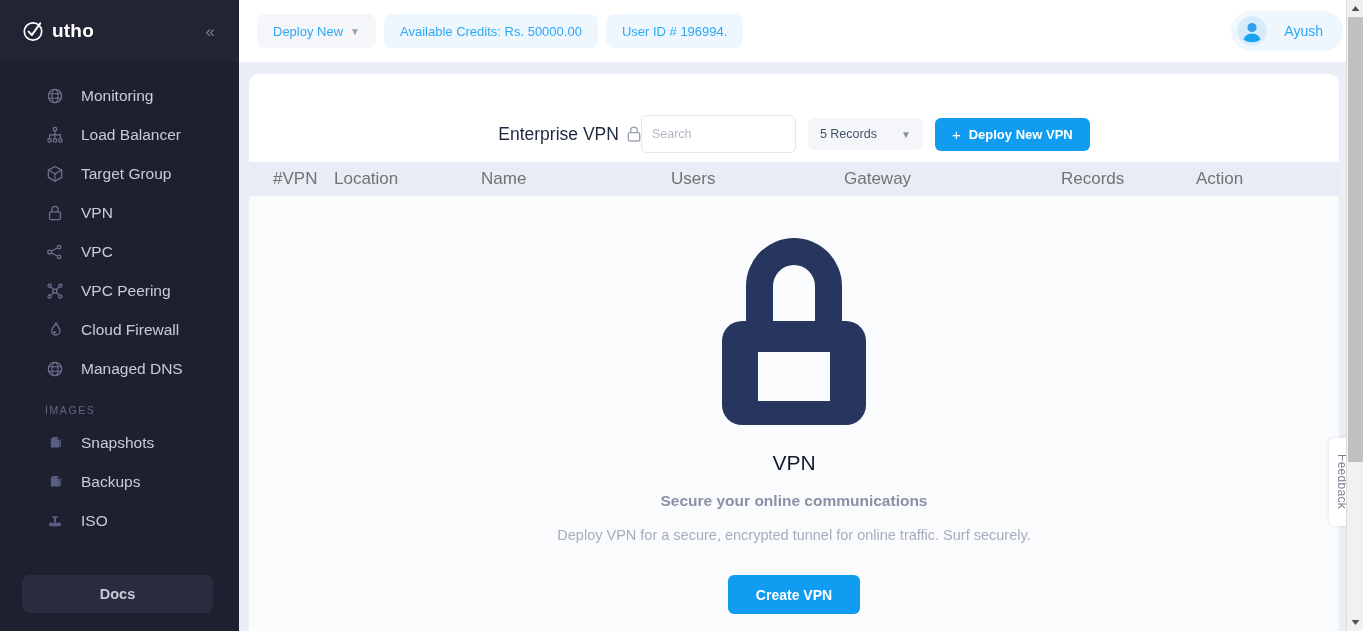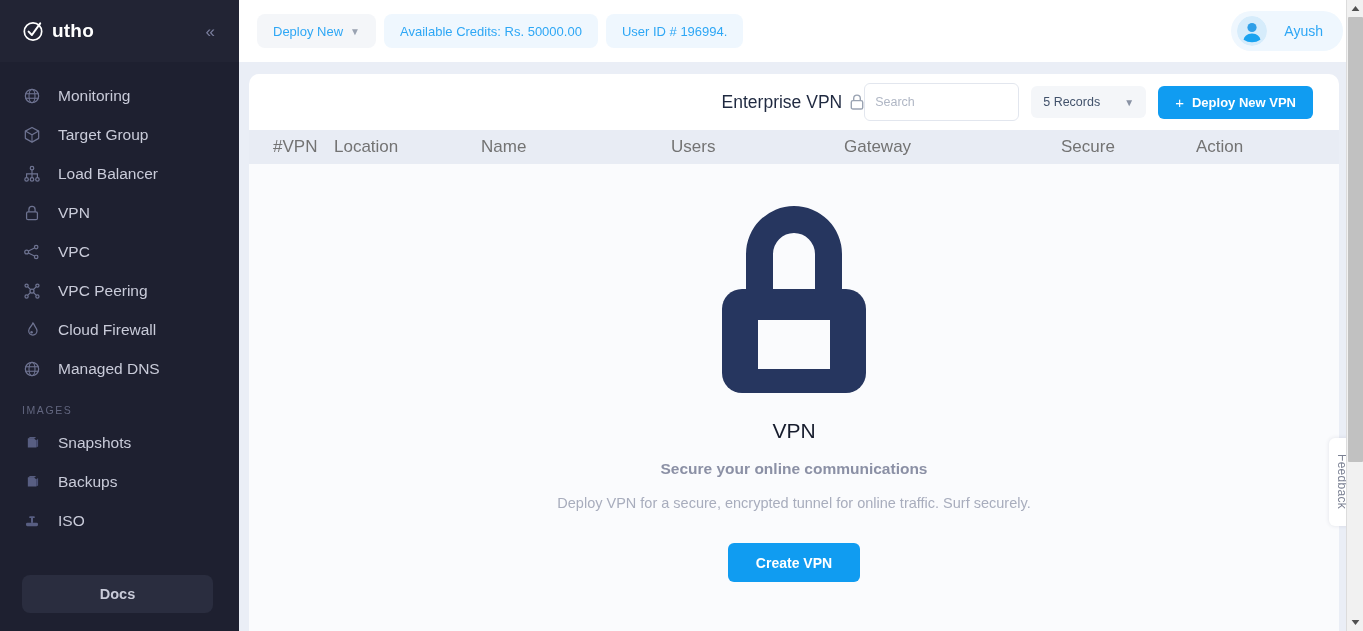--- a/index.html
+++ b/index.html
@@ -20,21 +20,21 @@
     padding:0 18px 0 22px; justify-content:space-between;
     background:#222434;
   }
   .logo { display:flex; align-items:center; gap:6px; }
   .logo-mark { width:24px; height:24px; display:block; }
   .logo-text { color:#ffffff; font-size:19px; font-weight:bold; letter-spacing:.2px; }
   .collapse-btn {
     color:#7b7f9e; font-size:17px; line-height:1; cursor:pointer;
     padding:4px 6px; user-select:none;
   }
-  .sb-nav { padding-top:14px; flex:1 1 auto; overflow:hidden; }
+  .sb-nav { padding-top:14px; flex:1 1 auto; overflow:hidden;margin-left:23px; }
   .nav-item {
     display:flex; align-items:center; gap:16px;
     height:39px; padding:0 0 0 22px; cursor:pointer;
   }
   .nav-item .ico { width:20px; height:20px; flex:0 0 20px; display:block; color:#6e7391; }
   .nav-item .lbl { color:#c9cbd9; font-size:15.5px; white-space:nowrap; }
   .sb-section {
     color:#62667f; font-size:10.5px; letter-spacing:1.6px;
     padding:16px 0 7px 22px; font-weight:normal;
   }
@@ -75,21 +75,21 @@
   .user-name { color:#2ea7f5; font-size:14px; }
 
   
   .card-wrap { flex:1 1 auto; padding:12px 24px 0 10px; display:flex; }
   .card {
     flex:1 1 auto; background:#ffffff; border-radius:10px 10px 0 0;
     display:flex; flex-direction:column; overflow:hidden;
   }
   .card-head {
     height:56px; flex:0 0 56px; display:flex; align-items:center;
-    justify-content:flex-end; padding:0 26px 0 26px;
+    justify-content:center; padding:0 26px 0 26px;margin-top:32px;
   }
   .title-row { display:flex; align-items:center; gap:8px; }
   .page-title { font-size:17.5px; color:#1f2940; }
   .lock-sm { width:14px; height:16px; display:block; color:#9aa3b2; }
   .tools { display:flex; align-items:center; gap:12px; }
   .search-box {
     width:155px; height:30px; border:1px solid #e2e6ee; border-radius:6px;
     padding:18px 10px; font-size:12.5px; color:#1f2940;
     font-family:"Liberation Sans", sans-serif; background:#fff; outline:none;
   }
@@ -182,35 +182,35 @@
           <circle cx="12" cy="12" r="8" fill="none" stroke="currentColor" stroke-width="1.5"></circle>
           <ellipse cx="12" cy="12" rx="3.6" ry="8" fill="none" stroke="currentColor" stroke-width="1.3"></ellipse>
           <line x1="4" y1="9.3" x2="20" y2="9.3" stroke="currentColor" stroke-width="1.3"></line>
           <line x1="4" y1="14.7" x2="20" y2="14.7" stroke="currentColor" stroke-width="1.3"></line>
         </svg>
         <span class="lbl">Monitoring</span>
       </div>
 
       <div class="nav-item">
         <svg class="ico" viewBox="0 0 24 24">
-          <path d="M12 3 L20 7.3 V16 L12 20.6 L4 16 V7.3 Z" fill="none" stroke="currentColor" stroke-width="1.5" stroke-linejoin="round"></path>
-          <path d="M4 7.3 L12 11.8 L20 7.3 M12 11.8 V20.6" fill="none" stroke="currentColor" stroke-width="1.3"></path>
-        </svg>
-        <span class="lbl">Target Group</span>
-      </div>
-
-      <div class="nav-item">
-        <svg class="ico" viewBox="0 0 24 24">
           <circle cx="12" cy="5" r="2.1" fill="none" stroke="currentColor" stroke-width="1.5"></circle>
           <circle cx="5.5" cy="18.5" r="2.1" fill="none" stroke="currentColor" stroke-width="1.5"></circle>
           <circle cx="12" cy="18.5" r="2.1" fill="none" stroke="currentColor" stroke-width="1.5"></circle>
           <circle cx="18.5" cy="18.5" r="2.1" fill="none" stroke="currentColor" stroke-width="1.5"></circle>
           <path d="M12 7.1 V11 M5.5 16.4 V11.8 H18.5 V16.4 M12 11.8 V16.4" fill="none" stroke="currentColor" stroke-width="1.4"></path>
         </svg>
         <span class="lbl">Load Balancer</span>
+      </div>
+
+      <div class="nav-item">
+        <svg class="ico" viewBox="0 0 24 24">
+          <path d="M12 3 L20 7.3 V16 L12 20.6 L4 16 V7.3 Z" fill="none" stroke="currentColor" stroke-width="1.5" stroke-linejoin="round"></path>
+          <path d="M4 7.3 L12 11.8 L20 7.3 M12 11.8 V20.6" fill="none" stroke="currentColor" stroke-width="1.3"></path>
+        </svg>
+        <span class="lbl">Target Group</span>
       </div>
 
       <div class="nav-item">
         <svg class="ico" viewBox="0 0 24 24">
           <rect x="5.5" y="10.5" width="13" height="9.5" rx="1.8" fill="none" stroke="currentColor" stroke-width="1.5"></rect>
           <path d="M8.3 10.5 V7.8 a3.7 3.7 0 0 1 7.4 0 V10.5" fill="none" stroke="currentColor" stroke-width="1.5"></path>
         </svg>
         <span class="lbl">VPN</span>
       </div>
 
@@ -335,21 +335,21 @@
             </div>
           </div>
         </div>
 
         <div class="tbl-head">
           <div class="th" style="width:85px; padding-left:24px;">#VPN</div>
           <div class="th" style="width:147px;">Location</div>
           <div class="th" style="width:190px;">Name</div>
           <div class="th" style="width:173px;">Users</div>
           <div class="th" style="width:217px;">Gateway</div>
-          <div class="th" style="width:135px;">Secure</div>
+          <div class="th" style="width:135px;">Records</div>
           <div class="th" style="flex:1;">Action</div>
         </div>
 
         <div class="empty">
           <svg class="lock-big" viewBox="0 0 152 205">
             <rect x="4" y="97" width="144" height="104" rx="20" fill="#26365f"></rect>
             <path d="M28 101 V62 a48 48 0 0 1 96 0 V101 h-27 V62 a21 21 0 0 0 -42 0 V101 Z" fill="#26365f"></path>
             <rect x="40" y="128" width="72" height="49" fill="#fafbfd"></rect>
           </svg>
           <div class="e-title">VPN</div>

